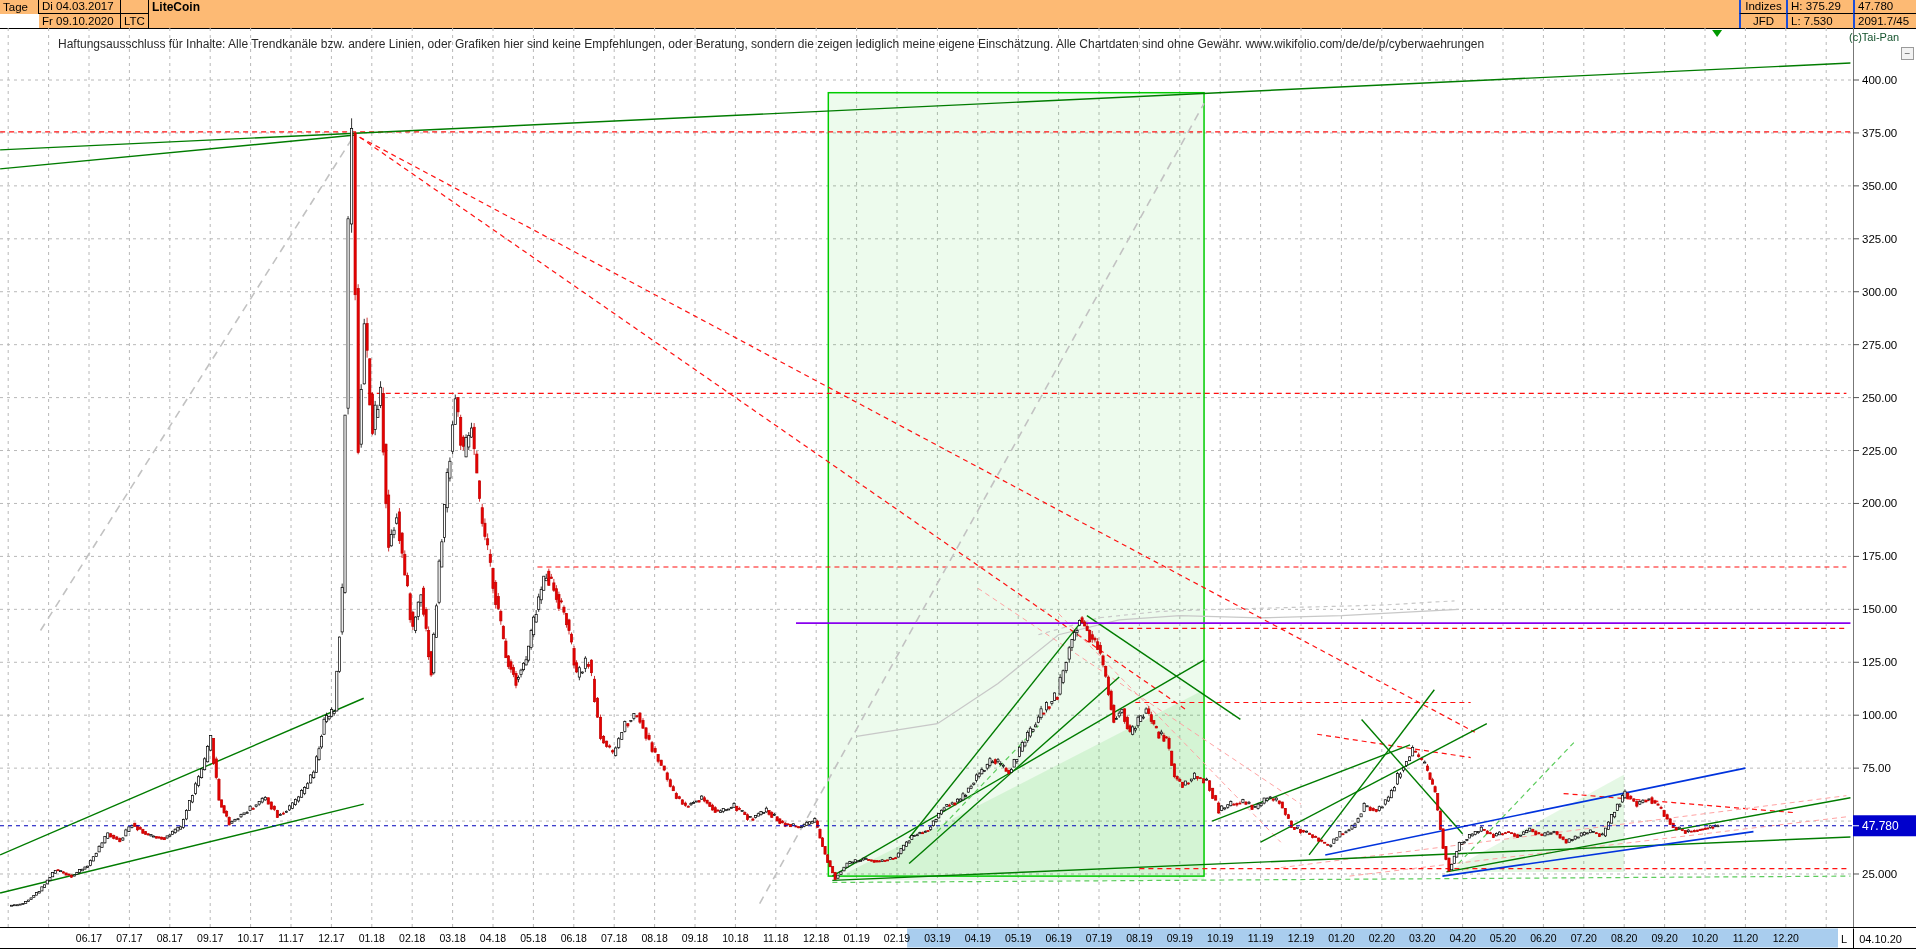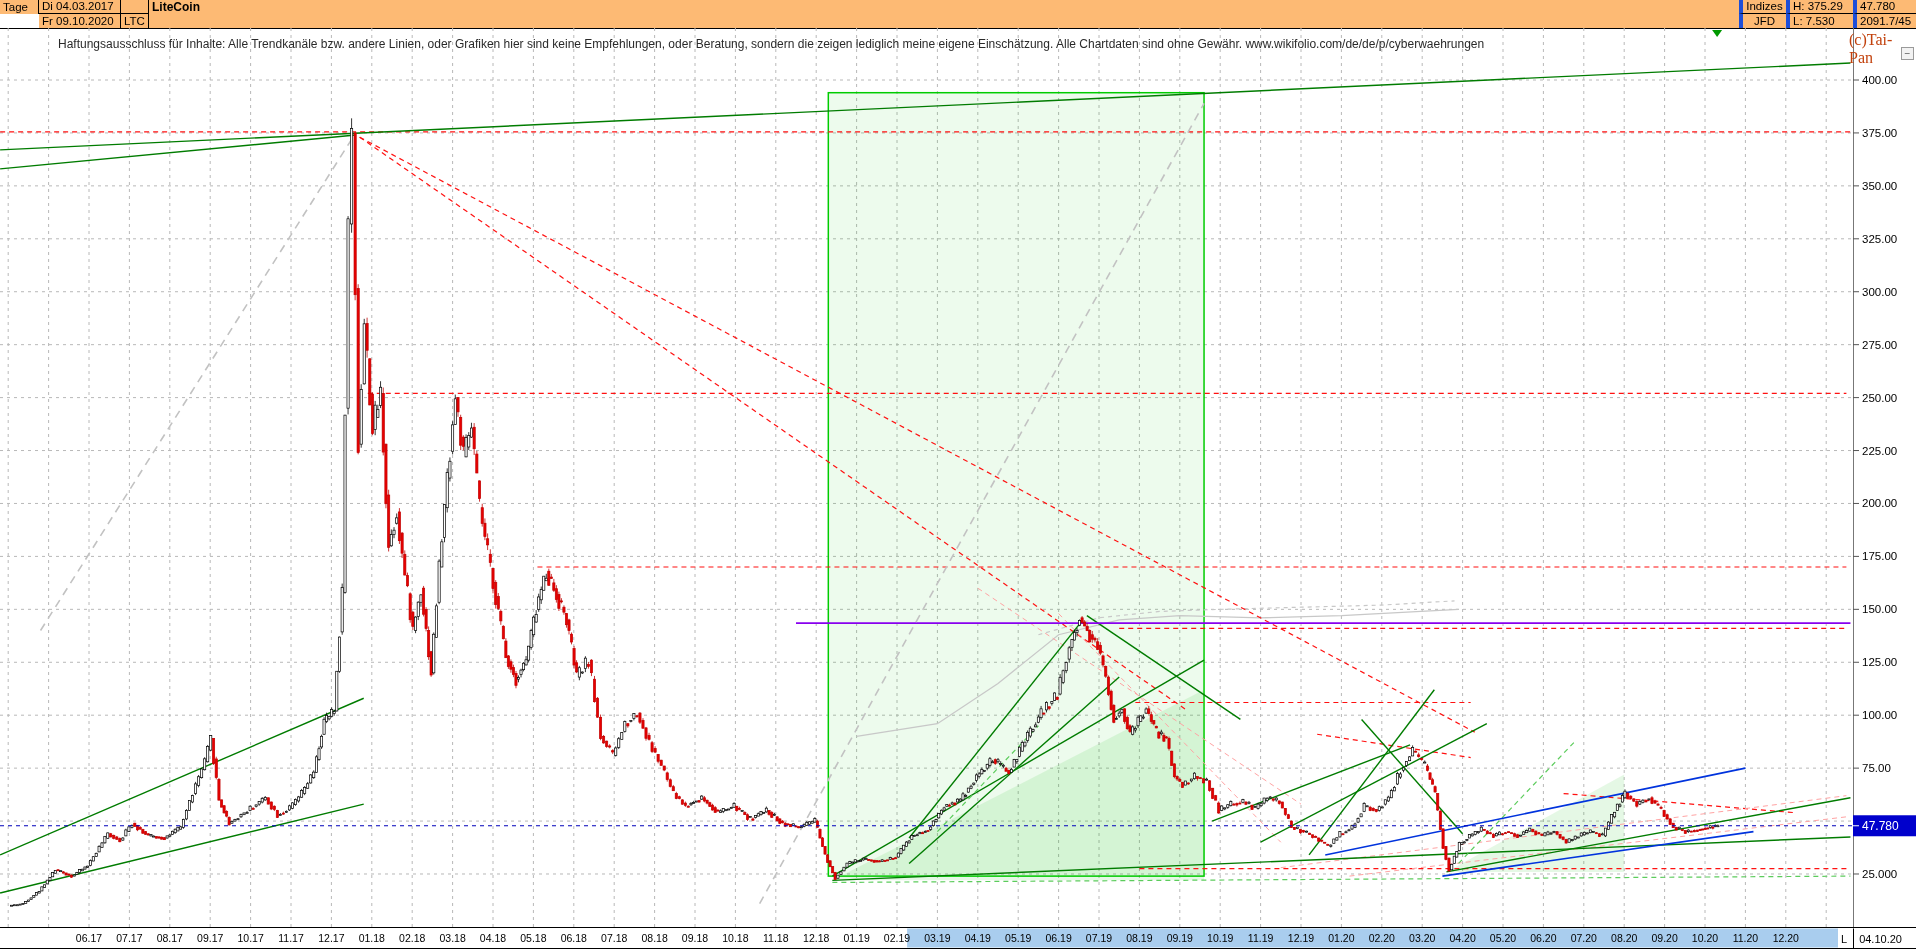--- a/index.html
+++ b/index.html
@@ -2,27 +2,27 @@
 <html><head>
 <meta charset="utf-8">
 <style>
   html,body{margin:0;padding:0;background:#fff;}
   body{width:1916px;height:952px;position:relative;overflow:hidden;
        font-family:"Liberation Sans",sans-serif;color:#000;}
   
   .hdr-cell{position:absolute;box-sizing:border-box;background:#fdba74;
             font-size:11.5px;line-height:13px;white-space:nowrap;
             padding:0 3px;display:flex;align-items:center;}
-  .b-r{border-right:1px solid #000;} .b-b{border-bottom:1px solid #000;} .b-l{border-left:4px solid #1d4ed8;}
+  .b-r{border-right:1px solid #000;} .b-b{border-bottom:1px solid #000;} .b-l{border-left:2px solid #1d4ed8;}
   .caret{font-size:7px;margin-left:3px;}
   .title-cell{font-weight:bold;font-size:12px;align-items:flex-start;padding-top:1px;}
   #header-line{position:absolute;left:0;top:28px;width:1916px;height:1px;background:#000;}
   
   #disclaimer{position:absolute;left:58px;top:37px;font-size:12px;color:#2a2a2a;white-space:nowrap;z-index:5;}
-  #branding{position:absolute;left:1849px;top:31px;font-size:16px;color:#c2410c;z-index:5;font-family:Liberation Serif, serif;}
+  #branding{position:absolute;left:1849px;top:31px;font-size:11px;color:#14532d;z-index:5;}
   #collapse-btn{position:absolute;left:1901px;top:47px;width:13px;height:13px;box-sizing:border-box;
                 border:1px solid #9a9a9a;background:#f2f2f2;font-size:10px;line-height:11px;
                 text-align:center;color:#555;z-index:6;}
   #last-cell{position:absolute;left:1841px;top:929px;height:19px;display:flex;align-items:center;
              font-size:11px;background:#fff;z-index:6;}
   #last-cell .sep{width:1px;height:19px;background:#000;margin:0 5px 0 6px;}
   svg{position:absolute;left:0;top:0;}
   text{font-family:"Liberation Sans",sans-serif;}
 </style>
 </head>

